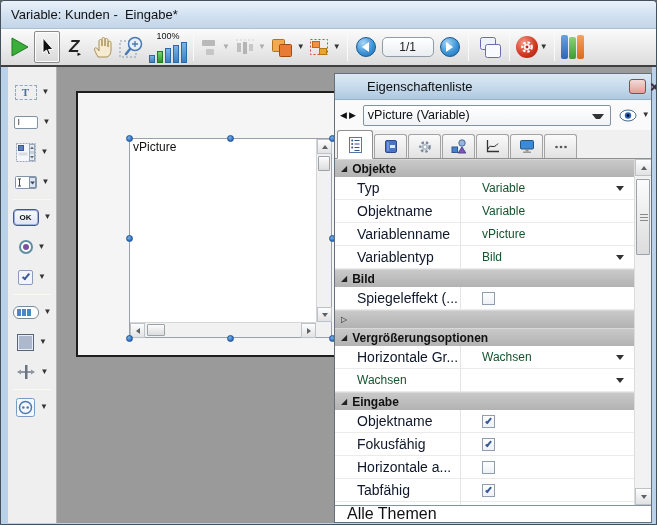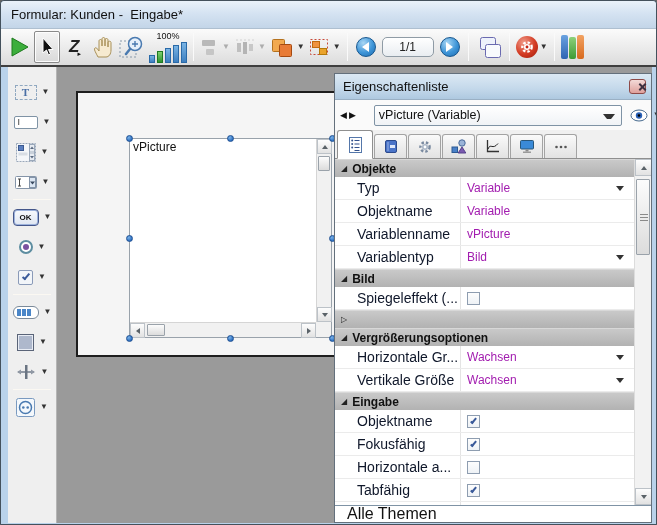--- a/index.html
+++ b/index.html
@@ -84,66 +84,66 @@
   .a-lf{width:0;height:0;border-top:3.5px solid transparent;border-bottom:3.5px solid transparent;border-right:4px solid #5a6268;}
   .a-rt{width:0;height:0;border-top:3.5px solid transparent;border-bottom:3.5px solid transparent;border-left:4px solid #5a6268;}
   .sb-thumb{position:absolute;background:linear-gradient(#fcfcfc,#dcdcdc);border:1px solid #9aa2aa;border-radius:1px;}
   .handle{position:absolute;width:7px;height:7px;border-radius:50%;
     background:radial-gradient(circle at 35% 30%,#7ab2e8,#2d6fc0 70%);border:1px solid #1d4f93;}
   
   .panel{position:absolute;left:333px;top:6px;width:318px;bottom:3px;background:#fff;
     border:1px solid #64707c;display:flex;flex-direction:column;}
   .pcap{height:26px;background:linear-gradient(#dce9f4,#c3d8ea 60%,#aec9e0);
     border-bottom:1px solid #9ab0c4;display:flex;align-items:center;position:relative;}
-  .pcap span{font-size:13px;color:#111;padding-left:8px;}
+  .pcap span{font-size:13px;color:#111;padding-left:8px;margin-left:24px;}
   .closebtn{position:absolute;right:5px;top:5px;width:17px;height:15px;border:1px solid #8e4a48;border-radius:3px;
     background:linear-gradient(#f3dad8,#dfa09c);display:flex;align-items:center;justify-content:center;}
   .xwrap{position:relative;width:9px;height:9px;}
   .xwrap i{position:absolute;left:0;top:4px;width:9px;height:2px;background:#3c3040;}
   .xwrap i:nth-child(1){transform:rotate(45deg);} .xwrap i:nth-child(2){transform:rotate(-45deg);}
   .pnav{height:30px;background:#fafafa;display:flex;align-items:center;padding:0 4px;position:relative;}
   .navarr{font-size:9px;color:#111;line-height:1;padding:2px 1px;}
-  .combo{flex:0 0 auto;width:248px;height:21px;margin-left:17px;border:1px solid #7f93a5;border-radius:2px;
+  .combo{flex:0 0 auto;width:248px;height:21px;margin-left:6px;border:1px solid #7f93a5;border-radius:2px;
     background:linear-gradient(#ffffff,#f0f3f6);display:flex;align-items:center;position:relative;}
   .combo span{font-size:12.5px;color:#111;padding-left:4px;}
   .caret{width:0;height:0;border-left:4px solid transparent;border-right:4px solid transparent;border-top:5px solid #333;}
   .combo .caret{position:absolute;right:6px;top:8px;}
   .eyebtn{margin-left:8px;display:flex;align-items:center;gap:2px;}
   .ptabs{height:29px;background:#f0f0f0;border-bottom:1px solid #8f8f8f;display:flex;align-items:flex-end;padding-left:2px;}
   .ptab{width:33px;height:24px;margin-right:1px;border:1px solid #a3a3a3;border-bottom:none;border-radius:3px 3px 0 0;
     background:linear-gradient(#fafafa,#e2e2e2);display:flex;align-items:center;justify-content:center;}
   .ptab.sel{width:36px;height:29px;background:#fff;border-color:#8f8f8f;margin-bottom:-1px;border-bottom:1px solid #fff;}
   .pgrid{flex:1;position:relative;background:#fff;overflow:hidden;}
   .rows{position:absolute;left:0;top:0;right:17px;bottom:0;}
   .sec{height:18px;background:linear-gradient(#c9c9c9,#b2b2b2);border-top:1px solid #d8d8d8;
     display:flex;align-items:center;font-size:12px;font-weight:bold;color:#111;}
   .sec .tri{font-size:8px;margin:0 5px 0 6px;color:#222;}
   .prow{height:23px;border-bottom:1px solid #ebebeb;position:relative;display:flex;align-items:center;}
   .prow::after{content:"";position:absolute;left:125px;top:0;bottom:0;width:1px;background:#e4e4e4;}
   .plab{font-size:14px;color:#0f172a;padding-left:22px;width:125px;white-space:nowrap;overflow:hidden;}
-  .pval{font-size:12px;color:#a21caf;padding-left:7px;flex:1;display:flex;align-items:center;}
+  .pval{font-size:12px;color:#14532d;padding-left:22px;flex:1;display:flex;align-items:center;}
   .prow .caret{position:absolute;right:10px;top:9px;}
   .cb{width:13px;height:13px;border:1px solid #8e9db0;background:linear-gradient(#fdfdfd,#eef2f6);
     display:flex;align-items:center;justify-content:center;}
   .cb .tick{width:3px;height:7px;border-right:2px solid #3a5a9a;border-bottom:2px solid #3a5a9a;margin-top:-2px;}
   .vsb{position:absolute;right:0;top:0;width:17px;bottom:0;background:#f2f2f2;border-left:1px solid #dcdcdc;}
   .vsb .sb-arr{width:17px;height:17px;}
   .vsb .sb-thumb{left:1px;width:14px;top:20px;height:76px;}
   .grip{position:absolute;left:3px;top:34px;width:8px;height:7px;
     background:repeating-linear-gradient(#8a8a8a 0 1px,transparent 1px 3px);}
   .pstatus{height:17px;border-top:1px solid #7f93a5;background:#fff;display:flex;align-items:center;}
   .pstatus span{font-size:16px;color:#111;padding-left:12px;}
 </style>
 </head>
 <body>
 
 <div class="window">
 
   <div class="titlebar">
-    <span>Formular: Kunden -  Eingabe*</span>
+    <span>Variable: Kunden -  Eingabe*</span>
   </div>
 
   <div class="toolbar">
     <div class="tbtn">
       <svg width="24" height="24">
           <polygon points="5,3 21,12 5,21" fill="#3cae3c" stroke="#1d7a1d"></polygon>
         </svg>
     </div>
     <div class="tbtn sel">
       <svg width="20" height="22">
@@ -493,21 +493,20 @@
             <div class="sec">
               <span class="tri">◢</span>
               <span>Vergrößerungsoptionen</span>
             </div>
             <div class="prow">
               <span class="plab">Horizontale Gr...</span>
               <span class="caret"></span>
               <span class="pval">Wachsen</span>
             </div>
             <div class="prow">
-              <span class="plab">Vertikale Größe</span>
               <span class="caret"></span>
               <span class="pval">Wachsen</span>
             </div>
             <div class="sec">
               <span class="tri">◢</span>
               <span>Eingabe</span>
             </div>
             <div class="prow">
               <span class="plab">Objektname</span>
               <span class="pval">

